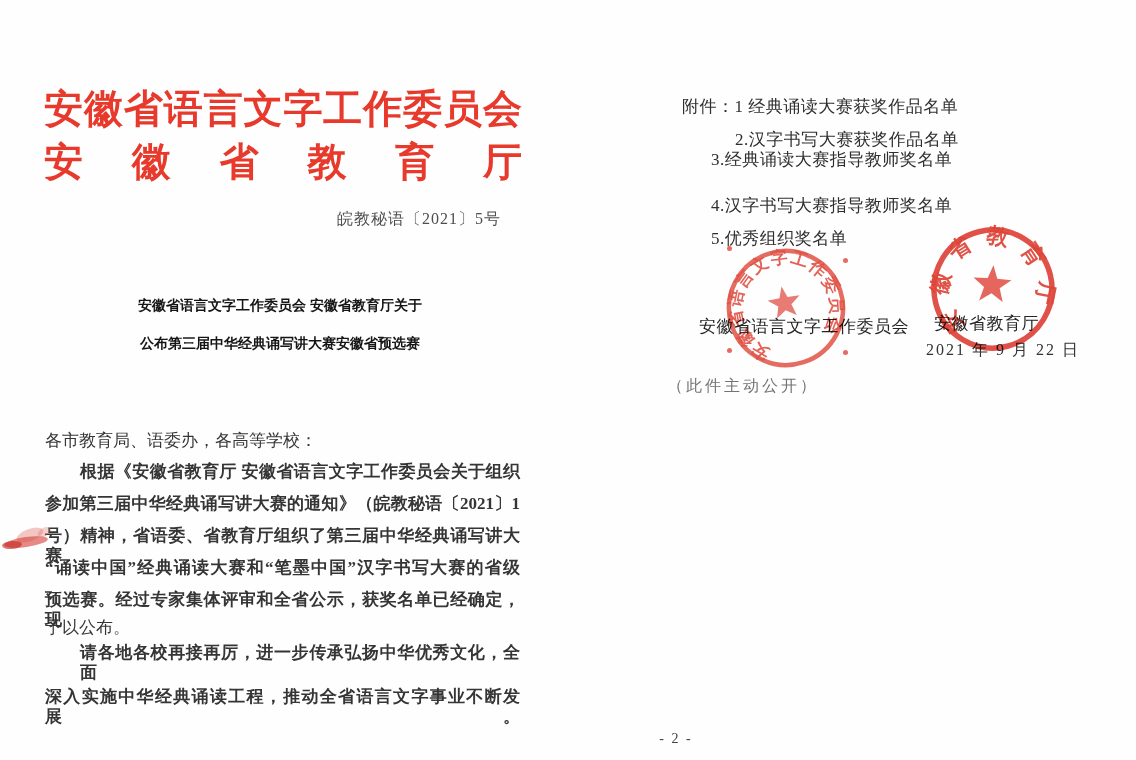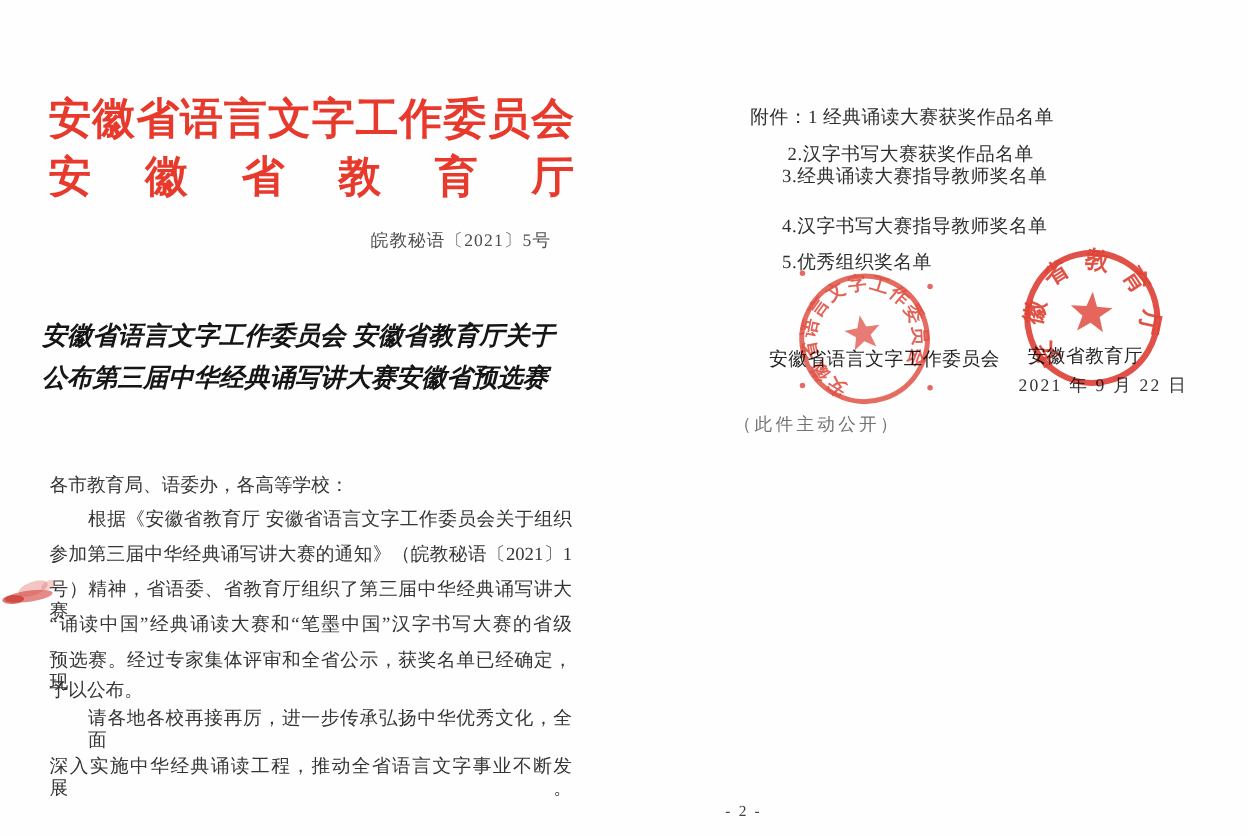--- a/index.html
+++ b/index.html
@@ -12,27 +12,27 @@
   .lh-line{
     left:44px;width:478px;display:flex;justify-content:space-between;
     color:#e73a2c;font-weight:bold;font-family:"Liberation Serif", serif;
     font-size:39px;line-height:1.1;white-space:nowrap;
   }
   .lh-1{top:88px;}
   .lh-2{top:141px;}
   .doc-number{left:337px;top:209px;font-size:16px;color:#4d4d4d;letter-spacing:1px;white-space:nowrap;}
   
   .title-block{
-    left:38px;top:286px;width:484px;
+    left:38px;top:286px;width:484px;text-align:center;
     font-family:"Liberation Sans", sans-serif;font-weight:700;color:#151515;
-    font-size:23px;line-height:38px;font-style:italic;
+    font-size:14px;line-height:38px;
   }
   
   .bodyline{font-size:17px;color:#353535;line-height:20px;white-space:nowrap;}
-  .just{width:475px;left:45px;white-space:normal;text-align:justify;text-align-last:justify;}
+  .just{width:475px;left:45px;white-space:normal;text-align:justify;text-align-last:justify;font-weight:bold;}
   .ind{left:80px;width:440px;}
   
   .att{font-size:17px;color:#2e2e2e;white-space:nowrap;letter-spacing:0.5px;}
   .sig{font-size:17px;color:#242424;white-space:nowrap;letter-spacing:0.5px;}
   .date-line{left:926px;top:340px;font-size:16px;color:#333;letter-spacing:2px;white-space:nowrap;}
   .disclosure{left:667px;top:376px;font-size:16px;color:#737373;letter-spacing:3px;white-space:nowrap;}
   .page-num{left:640px;top:731px;width:72px;text-align:center;font-size:14px;color:#3c4048;letter-spacing:2px;}
   
   .seal{mix-blend-mode:multiply;pointer-events:none;}
   .seal text{font-family:"Liberation Sans", sans-serif;font-weight:bold;fill:#dd3a2c;}
@@ -91,21 +91,21 @@
       <ellipse cx="26" cy="22" rx="22" ry="5" fill="#cf2a22" opacity="0.55" transform="rotate(-8 26 22)"></ellipse>
       <ellipse cx="30" cy="15" rx="14" ry="6" fill="#d8473d" opacity="0.3" transform="rotate(-20 30 15)"></ellipse>
       <ellipse cx="12" cy="25" rx="10" ry="4" fill="#c32018" opacity="0.6" transform="rotate(-5 12 25)"></ellipse>
       <ellipse cx="44" cy="12" rx="7" ry="4" fill="#e06a5f" opacity="0.3" transform="rotate(-30 44 12)"></ellipse>
     </svg>
   </div>
 
   <div>
 
     <div class="abs att" style="left:682px;top:95px;">附件：1 经典诵读大赛获奖作品名单</div>
-    <div class="abs att" style="left:716px;top:128px;text-align:right;">2.汉字书写大赛获奖作品名单</div>
+    <div class="abs att" style="left:735px;top:128px;text-align:right;">2.汉字书写大赛获奖作品名单</div>
     <div class="abs att" style="left:711px;top:148px;">3.经典诵读大赛指导教师奖名单</div>
     <div class="abs att" style="left:711px;top:194px;">4.汉字书写大赛指导教师奖名单</div>
     <div class="abs att" style="left:711px;top:227px;">5.优秀组织奖名单</div>
 
     <div class="abs sig" style="left:699px;top:315px;">安徽省语言文字工作委员会</div>
     <div class="abs sig" style="left:934px;top:312px;">安徽省教育厅</div>
     <div class="abs date-line">2021 年 9 月 22 日</div>
     <div class="abs disclosure">（此件主动公开）</div>
 
     <div class="abs seal-dot" style="left:727px;top:246px;"></div>

